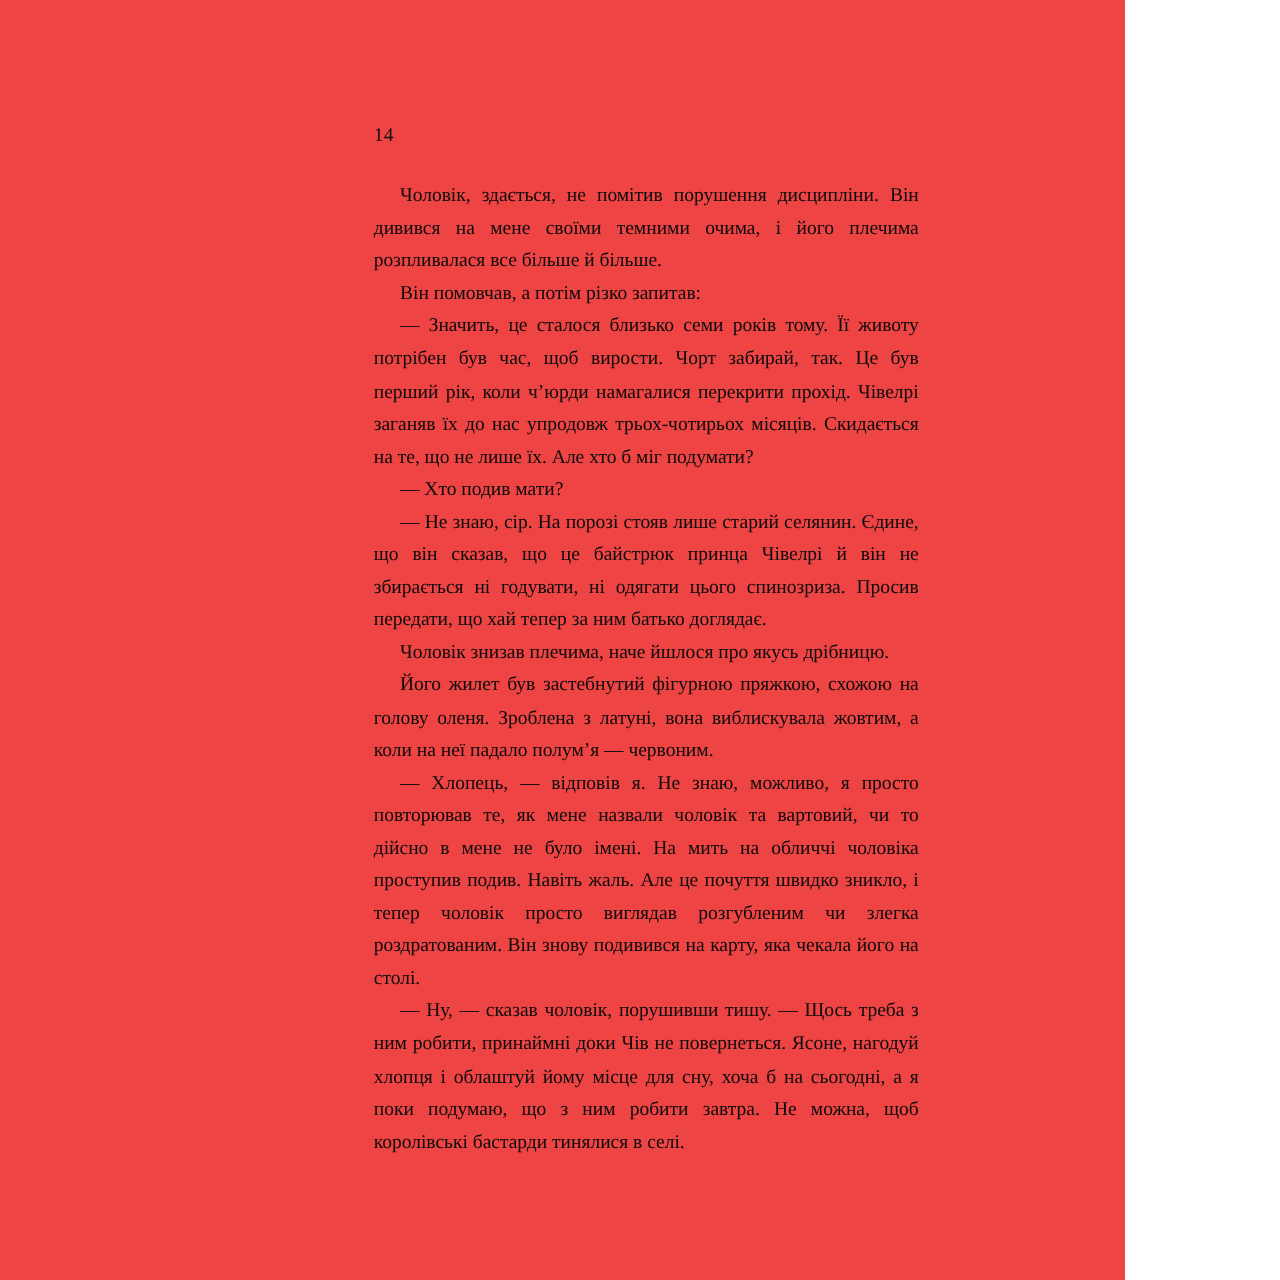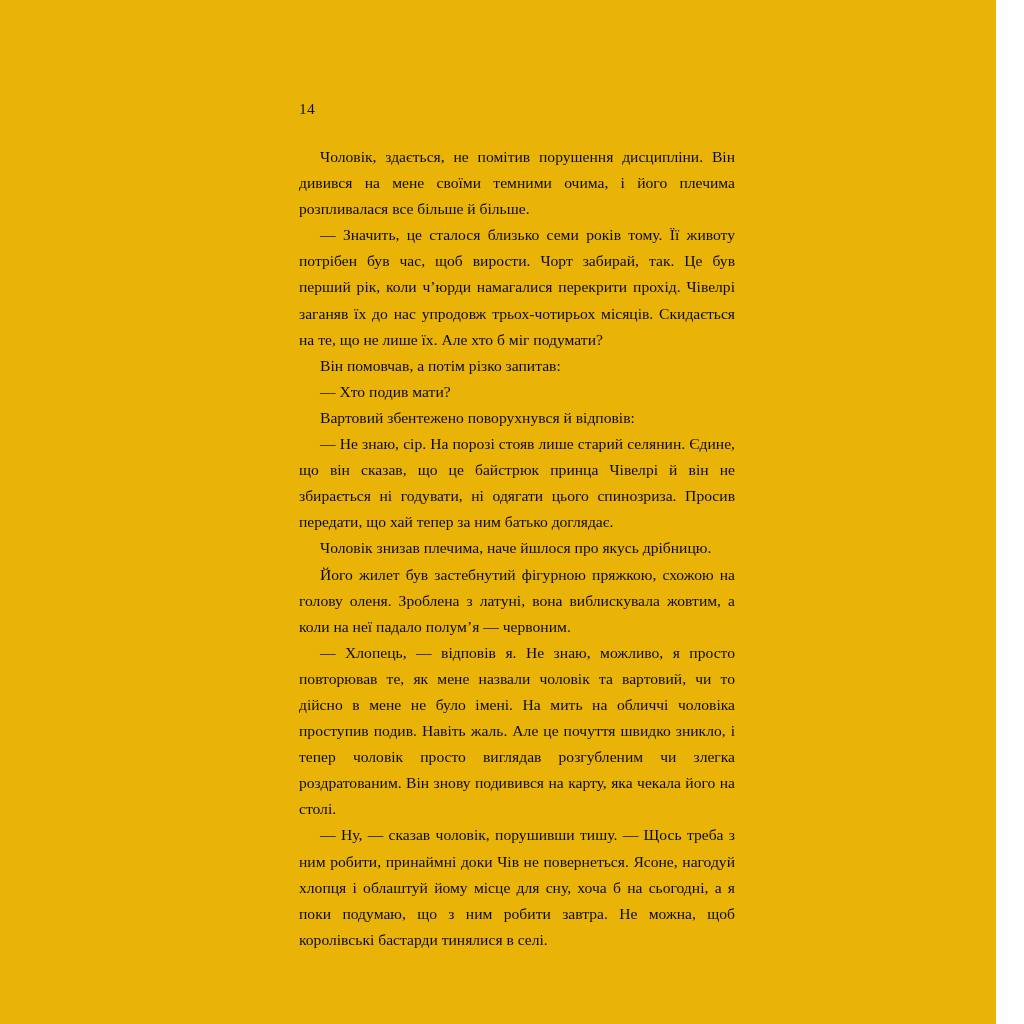--- a/index.html
+++ b/index.html
@@ -12,23 +12,24 @@
     height: 1024px;
     font-family: "Liberation Serif", "DejaVu Serif", serif;
     color: #000000;
     position: relative;
     overflow: hidden;
   }
   .page {
     position: absolute;
     left: 0;
     top: 0;
-    width: 996px;
+    width: 888px;
     height: 1024px;
-    background: #eab308;
+    background: #ef4444;
+    padding-left: 12px;
   }
   .page-number {
     position: absolute;
     left: 299px;
     top: 101px;
     font-size: 15.5px;
     line-height: 1;
     letter-spacing: 0.2px;
     color: #111111;
   }
@@ -55,24 +56,23 @@
 </style>
 </head>
 <body>
 
 <div class="page">
 
   <div class="page-number">14</div>
 
   <div class="text-block">
     <p class="para">Чоловік, здається, не помітив порушення дисципліни. Він дивився на мене своїми темними очима, і його плечима розпливалася все більше й більше.</p>
+    <p class="para">Він помовчав, а потім різко запитав:</p>
     <p class="para">— Значить, це сталося близько семи років тому. Її животу потрібен був час, щоб вирости. Чорт забирай, так. Це був перший рік, коли ч’юрди намагалися перекрити прохід. Чівелрі заганяв їх до нас упродовж трьох-чотирьох місяців. Скидається на те, що не лише їх. Але хто б міг подумати?</p>
-    <p class="para">Він помовчав, а потім різко запитав:</p>
     <p class="para">— Хто подив мати?</p>
-    <p class="para">Вартовий збентежено поворухнувся й відповів:</p>
     <p class="para">— Не знаю, сір. На порозі стояв лише старий селянин. Єдине, що він сказав, що це байстрюк принца Чівелрі й він не збирається ні годувати, ні одягати цього спинозриза. Просив передати, що хай тепер за ним батько доглядає.</p>
     <p class="para">Чоловік знизав плечима, наче йшлося про якусь дрібницю.</p>
     <p class="para">Його жилет був застебнутий фігурною пряжкою, схожою на голову оленя. Зроблена з латуні, вона виблискувала жовтим, а коли на неї падало полум’я — червоним.</p>
     <p class="para">— Хлопець, — відповів я. Не знаю, можливо, я просто повторював те, як мене назвали чоловік та вартовий, чи то дійсно в мене не було імені. На мить на обличчі чоловіка проступив подив. Навіть жаль. Але це почуття швидко зникло, і тепер чоловік просто виглядав розгубленим чи злегка роздратованим. Він знову подивився на карту, яка чекала його на столі.</p>
     <p class="para">— Ну, — сказав чоловік, порушивши тишу. — Щось треба з ним робити, принаймні доки Чів не повернеться. Ясоне, нагодуй хлопця і облаштуй йому місце для сну, хоча б на сьогодні, а я поки подумаю, що з ним робити завтра. Не можна, щоб королівські бастарди тинялися в селі.</p>
 
   </div>
 
 </div>
 

